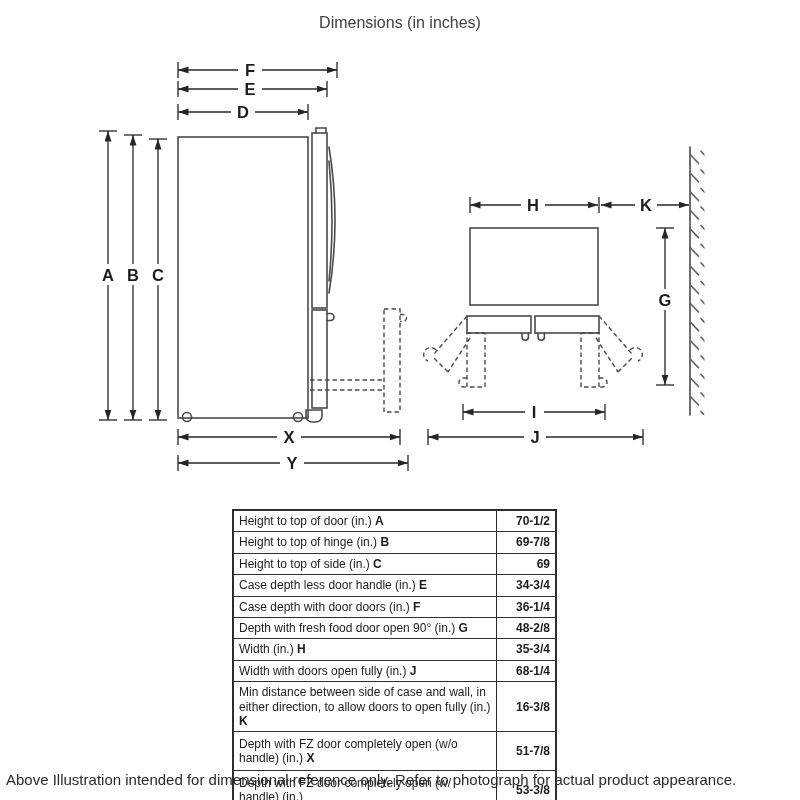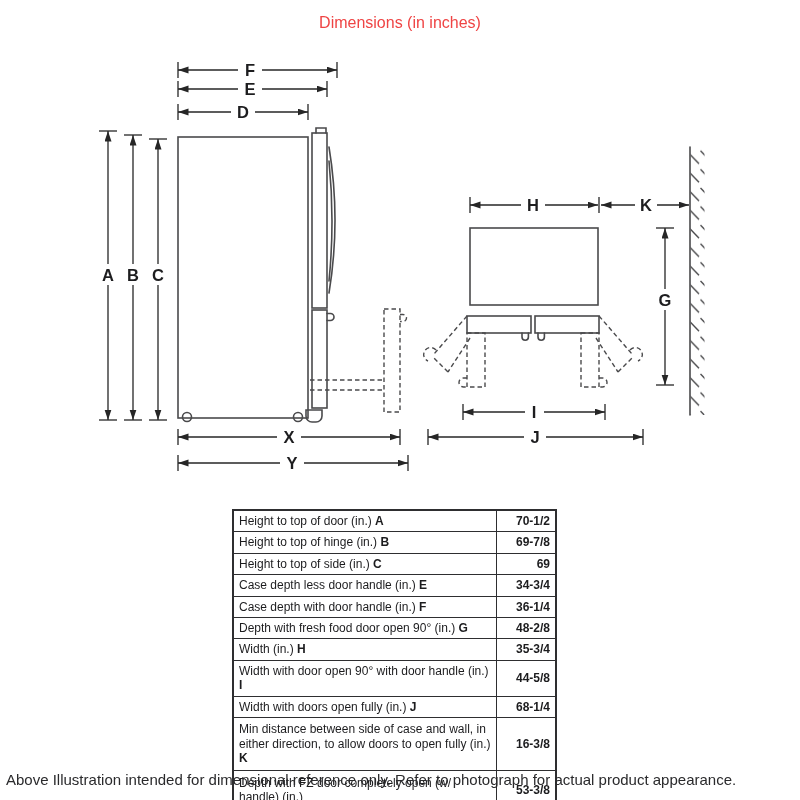--- a/index.html
+++ b/index.html
@@ -1,19 +1,19 @@
 <!DOCTYPE html>
 <html><head>
 <meta charset="utf-8">
 <style>
   html,body{margin:0;padding:0;background:#fff;}
   #stage{position:relative;width:800px;height:800px;background:#ffffff;overflow:hidden;
          font-family:"Liberation Sans",sans-serif;color:#231f20;}
   #title{position:absolute;top:14px;left:0;width:800px;text-align:center;
-         font-size:16px;color:#ef4444;}
+         font-size:16px;color:#404040;}
   #diagram-svg{position:absolute;top:0;left:0;}
   .draw{stroke:#4a4a4c;stroke-width:1.6;fill:none;stroke-linecap:round;}
   .dash{stroke:#4a4a4c;stroke-width:1.4;fill:none;stroke-dasharray:4.5 3;stroke-linecap:butt;}
   .dim,.tick{stroke:#262626;stroke-width:1.3;fill:none;}
   .lblbg{fill:#ffffff;stroke:none;}
   .lbl{font-family:"Liberation Sans",sans-serif;font-weight:700;font-size:16.5px;
        fill:#1d1d1f;text-anchor:middle;}
   #dim-table{position:absolute;left:232px;top:509px;width:325px;border-collapse:collapse;
              table-layout:fixed;border:2px solid #2e2e30;}
   #dim-table td{border:1px solid #2e2e30;font-size:12px;line-height:1.2;
@@ -191,44 +191,44 @@
         </tr>
       <tr>
           <td><span>Height to top of side (in.) </span><b>C</b></td>
           <td class="val">69</td>
         </tr>
       <tr>
           <td><span>Case depth less door handle (in.) </span><b>E</b></td>
           <td class="val">34-3/4</td>
         </tr>
       <tr>
-          <td><span>Case depth with door handle (in.) </span><b>F</b></td>
+          <td><span>Case depth with door doors (in.) </span><b>F</b></td>
           <td class="val">36-1/4</td>
         </tr>
       <tr>
           <td><span>Depth with fresh food door open 90° (in.) </span><b>G</b></td>
           <td class="val">48-2/8</td>
         </tr>
       <tr>
           <td><span>Width (in.) </span><b>H</b></td>
           <td class="val">35-3/4</td>
         </tr>
       <tr>
-          <td><span>Width with door open 90° with door handle (in.) </span><b>I</b></td>
-          <td class="val">44-5/8</td>
-        </tr>
-      <tr>
           <td><span>Width with doors open fully (in.) </span><b>J</b></td>
           <td class="val">68-1/4</td>
         </tr>
       <tr>
           <td><span>Min distance between side of case and wall, in either direction, to allow doors to open fully (in.) </span><b>K</b></td>
           <td class="val">16-3/8</td>
         </tr>
       <tr>
+          <td><span>Depth with FZ door completely open (w/o handle) (in.) </span><b>X</b></td>
+          <td class="val">51-7/8</td>
+        </tr>
+      <tr>
           <td><span>Depth with FZ door completely open (w/ handle) (in.) </span></td>
           <td class="val">53-3/8</td>
         </tr>
     </tbody>
   </table>
 
   <div id="footer">Above Illustration intended for dimensional reference only. Refer to photograph for actual product appearance.</div>
 
 </div>
 

